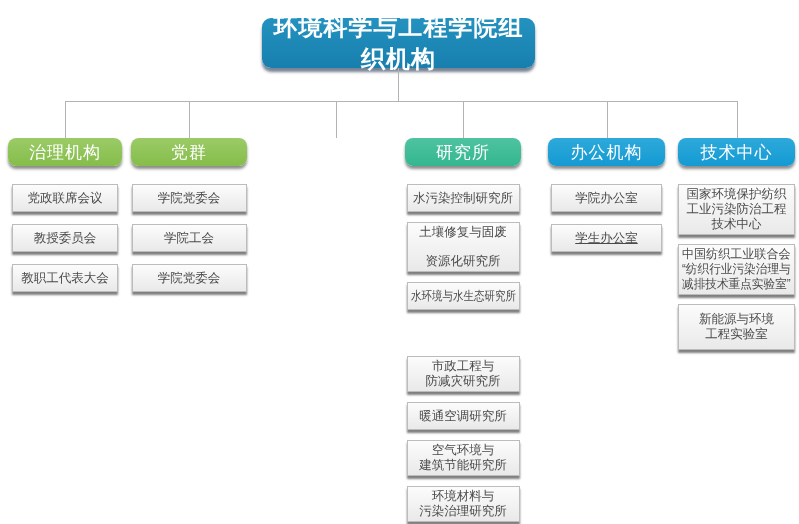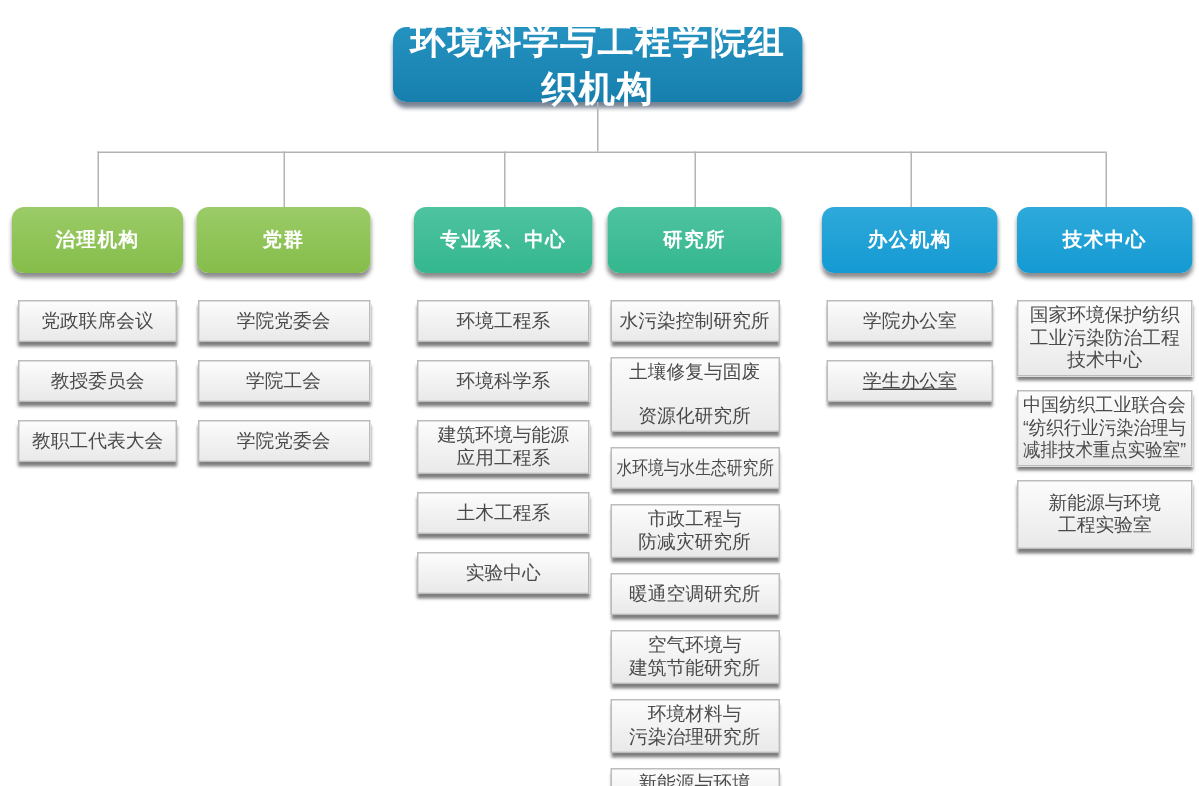--- a/index.html
+++ b/index.html
@@ -11,23 +11,23 @@
   .title-box{
     position:absolute;left:262px;top:18px;width:273px;height:50px;
     box-sizing:border-box;border-radius:9px;
     background:linear-gradient(180deg,#2492c0,#177fae);
     box-shadow:0 4px 3px rgba(10,30,60,.55);
     color:#fff;font-size:24px;font-weight:bold;letter-spacing:1px;
     display:flex;align-items:center;justify-content:center;text-align:center;
   }
   .column{position:absolute;}
   .hdr{
-    height:44px;border-radius:8px;box-sizing:border-box;
+    height:28px;border-radius:8px;box-sizing:border-box;
     display:flex;align-items:center;justify-content:center;
-    color:#fff;font-weight:bold;font-size:13px;letter-spacing:1px;
+    color:#fff;font-weight:normal;font-size:17px;letter-spacing:1px;
     box-shadow:0 3px 3px rgba(0,0,0,.45);
   }
   .c-green{background:linear-gradient(180deg,#9bcb67,#85bd4a);}
   .c-teal{background:linear-gradient(180deg,#4ec3a0,#34b78e);}
   .c-blue{background:linear-gradient(180deg,#2ea9da,#149ad3);}
   .items{display:flex;flex-direction:column;align-items:center;margin-top:18px;}
   .node{
     box-sizing:border-box;min-height:28px;
     display:flex;flex-direction:column;align-items:center;justify-content:center;
     background:linear-gradient(180deg,#fcfcfc,#e9e9e9);
@@ -72,55 +72,34 @@
           <span class="line">学院党委会</span>
         </div>
         <div class="node" style="width: 115px;">
           <span class="line">学院工会</span>
         </div>
         <div class="node" style="width: 115px;">
           <span class="line">学院党委会</span>
         </div>
       </div>
     </div>
-    <div class="column" style="left: 276px; top: 138px; width: 119px;">
-      <div class="hdr c-teal">专业系、中心</div>
-      <div class="items" style="gap: 12px;">
-        <div class="node" style="width: 115px;">
-          <span class="line">环境工程系</span>
-        </div>
-        <div class="node" style="width: 115px;">
-          <span class="line">环境科学系</span>
-        </div>
-        <div class="node" style="width: 115px;">
-          <span class="line">建筑环境与能源</span>
-          <span class="line">应用工程系</span>
-        </div>
-        <div class="node" style="width: 115px;">
-          <span class="line">土木工程系</span>
-        </div>
-        <div class="node" style="width: 115px;">
-          <span class="line">实验中心</span>
-        </div>
-      </div>
-    </div>
     <div class="column" style="left: 405px; top: 138px; width: 116px;">
       <div class="hdr c-teal">研究所</div>
       <div class="items" style="gap: 10px;">
         <div class="node" style="width: 113px;">
           <span class="line">水污染控制研究所</span>
         </div>
         <div class="node" style="width: 113px; gap: 14px;">
           <span class="line">土壤修复与固废</span>
           <span class="line">资源化研究所</span>
         </div>
         <div class="node" style="width: 113px;">
           <span class="line" style="transform: scaleX(0.84);">水环境与水生态研究所</span>
         </div>
-        <div class="node" style="width: 113px;">
+        <div class="node" style="width: 113px; margin-top: 36px;">
           <span class="line">市政工程与</span>
           <span class="line">防减灾研究所</span>
         </div>
         <div class="node" style="width: 113px;">
           <span class="line">暖通空调研究所</span>
         </div>
         <div class="node" style="width: 113px;">
           <span class="line">空气环境与</span>
           <span class="line">建筑节能研究所</span>
         </div>

